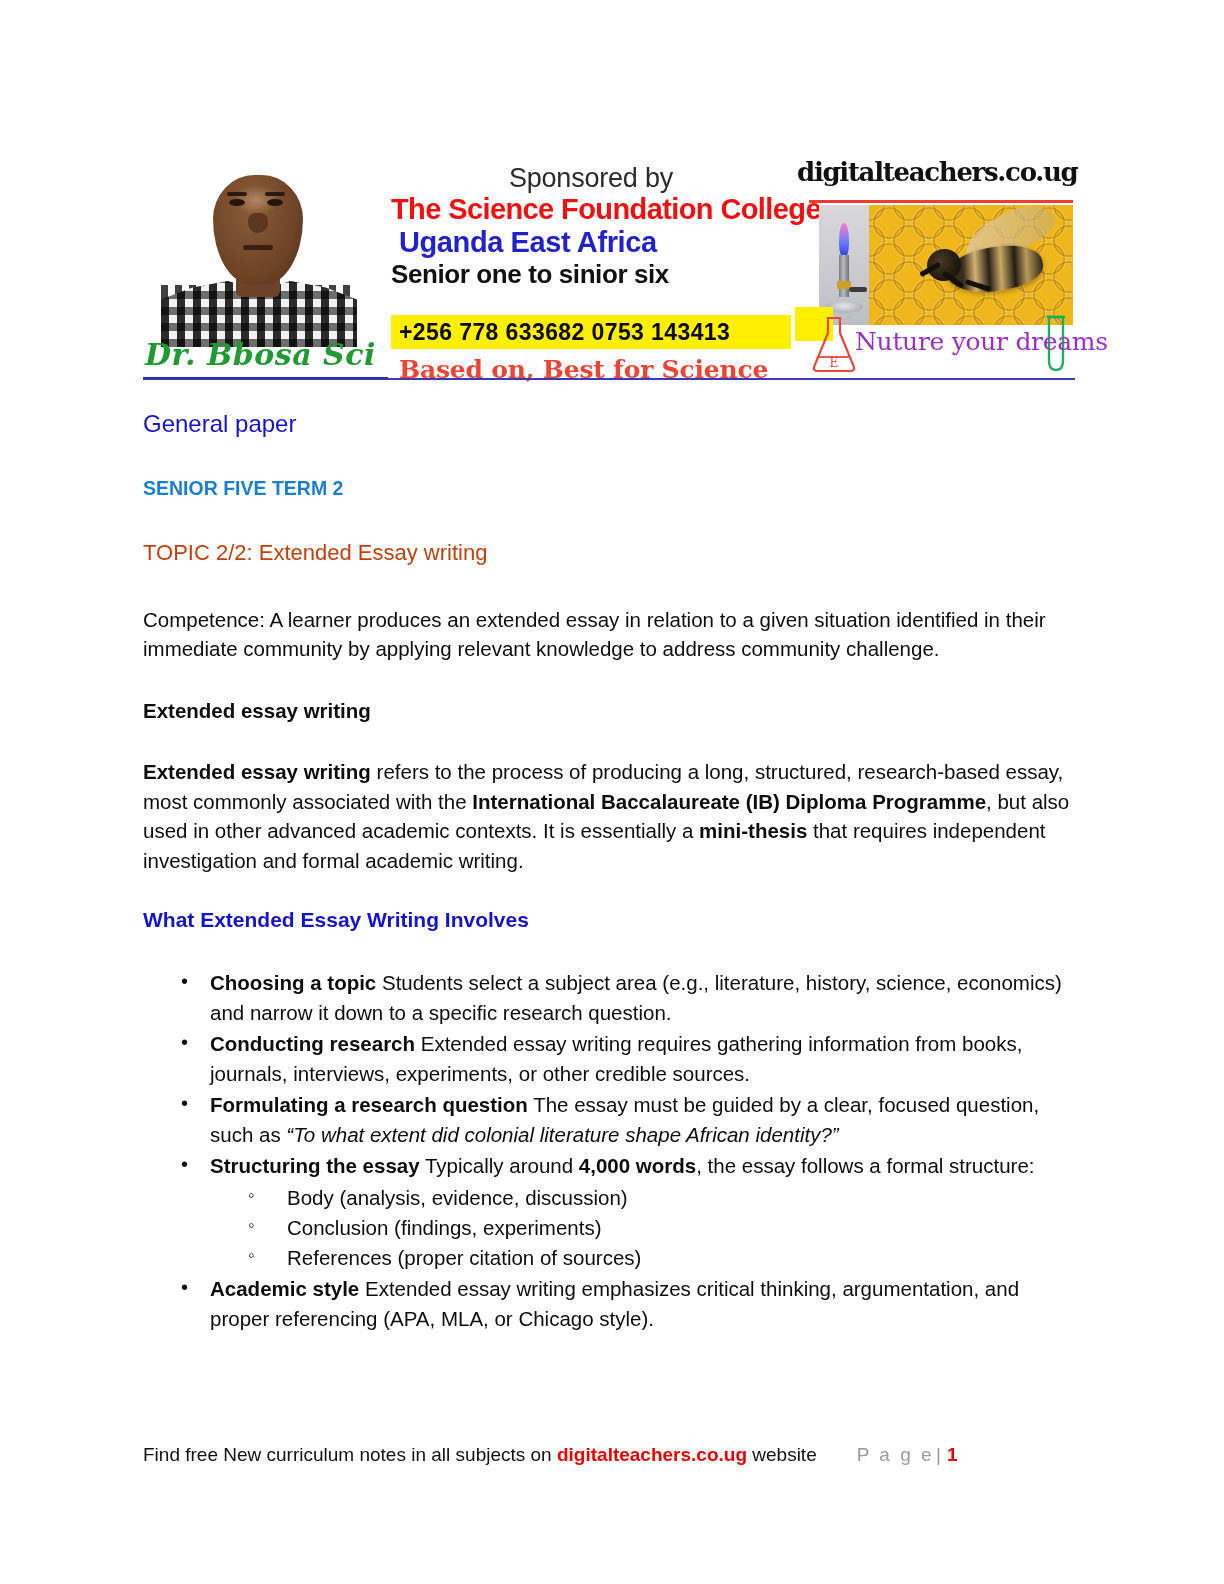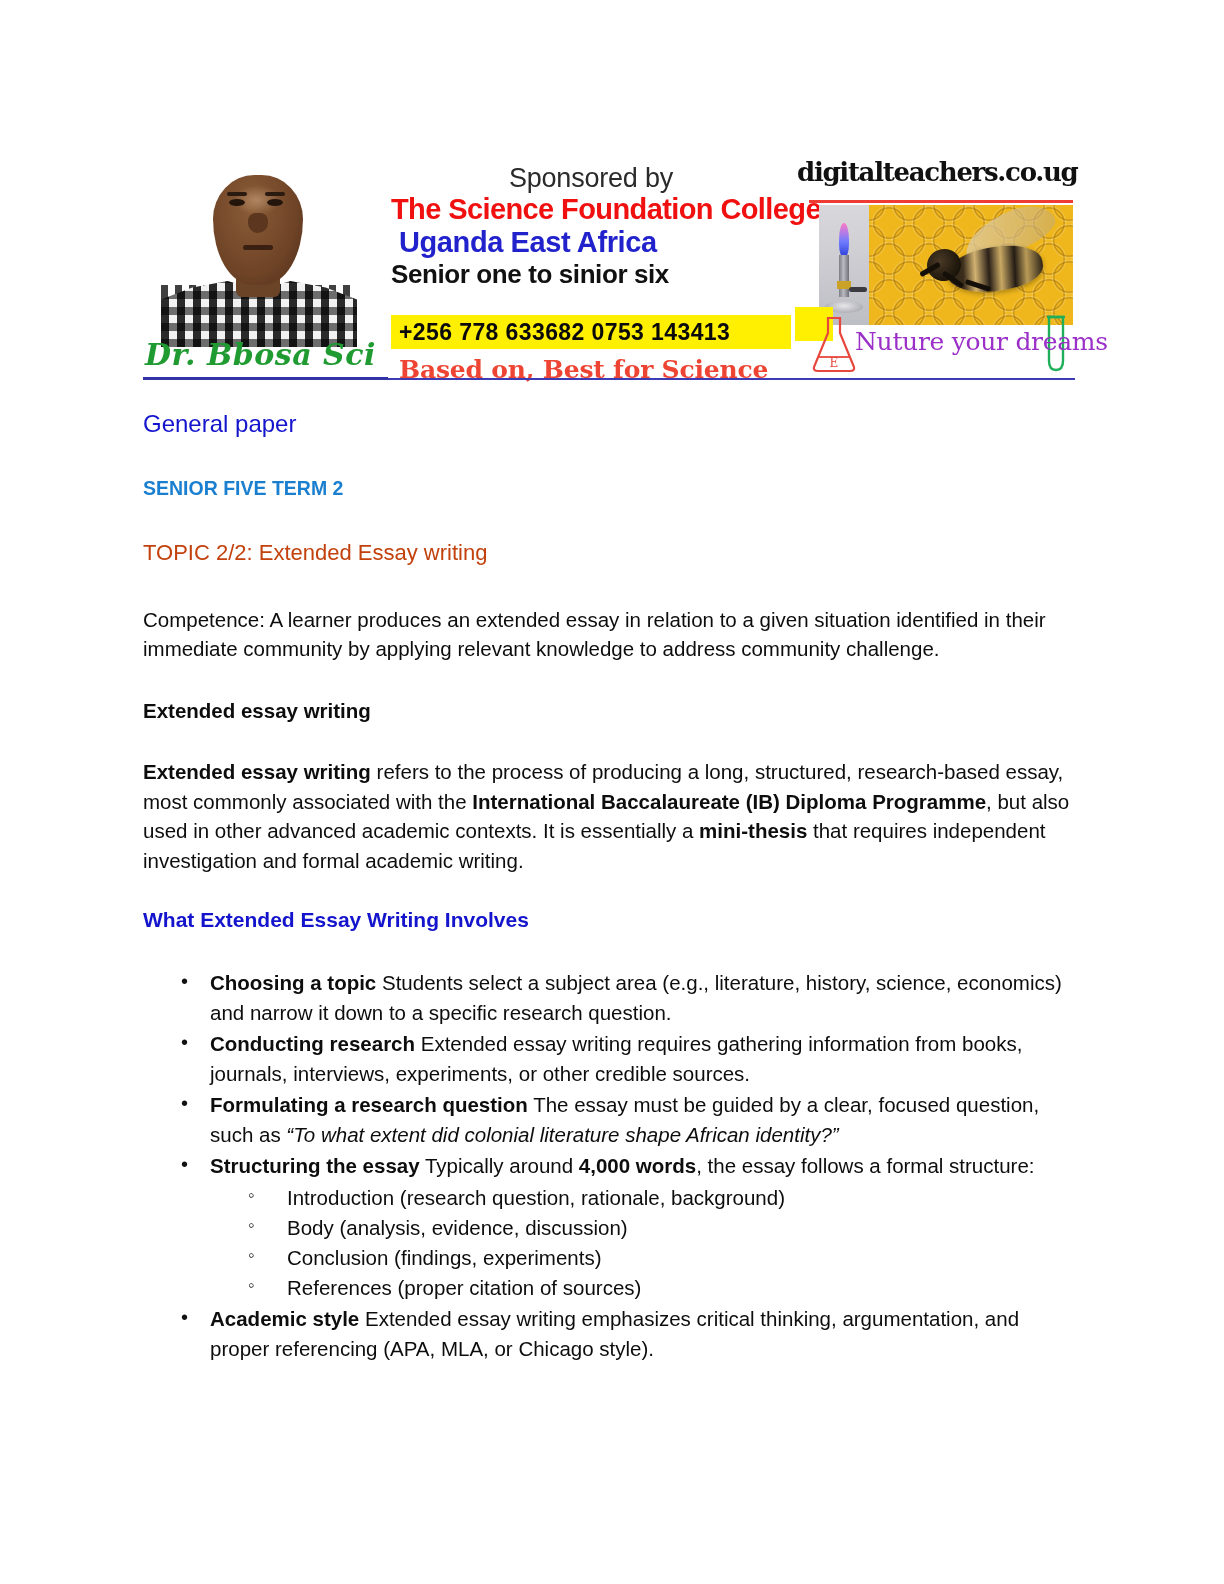--- a/index.html
+++ b/index.html
@@ -606,26 +606,26 @@
 
       <li><span class="bold">Choosing a topic</span><span> Students select a subject area (e.g., literature, history, science, economics) and narrow it down to a specific research question.</span></li>
 
       <li><span class="bold">Conducting research</span><span> Extended essay writing requires gathering information from books, journals, interviews, experiments, or other credible sources.</span></li>
 
       <li><span class="bold">Formulating a research question</span><span> The essay must be guided by a clear, focused question, such as </span><span class="ital">“To what extent did colonial literature shape African identity?”</span></li>
 
       <li><span class="bold">Structuring the essay</span><span> Typically around </span><span class="bold">4,000 words</span><span>, the essay follows a formal structure:</span>
 
         <ul class="sublist">
-          <li>Introduction (research question, rationale, background)</li>
           <li>Body (analysis, evidence, discussion)</li>
           <li>Conclusion (findings, experiments)</li>
           <li>References (proper citation of sources)</li>
         </ul>
       </li>
 
       <li><span class="bold">Academic style</span><span> Extended essay writing emphasizes critical thinking, argumentation, and proper referencing (APA, MLA, or Chicago style).</span></li>
 
     </ul>
   </div>
 
+  <div class="footer"><span>Find free New curriculum notes in all subjects on </span><span class="site">digitalteachers.co.ug</span><span> website</span><span class="pagelabel">P a g e</span><span class="pipe">|</span><span class="pagenum">1</span></div>
 
 </div>
 
 </body></html>

